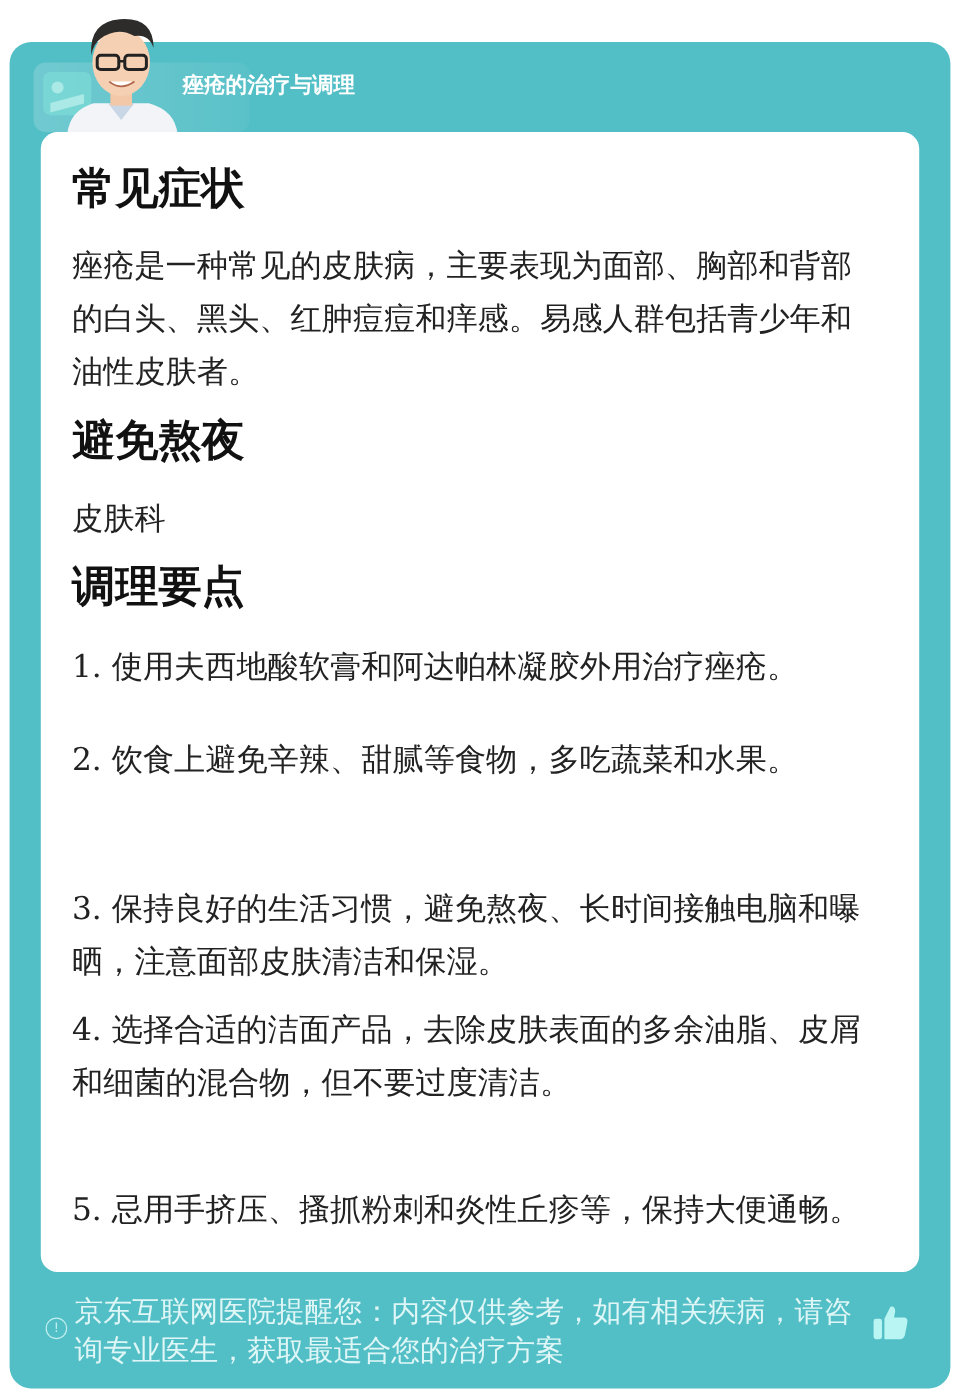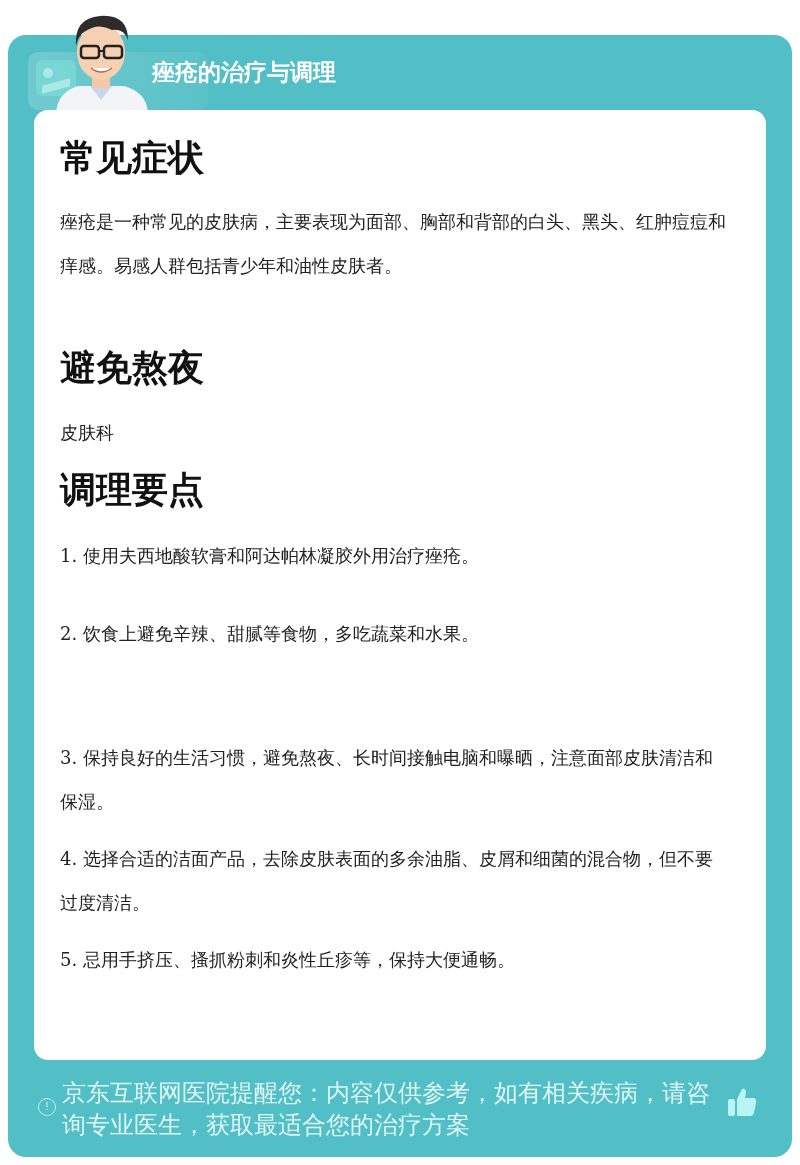--- a/index.html
+++ b/index.html
@@ -8,26 +8,26 @@
   .panel { position:absolute; left:8px; top:35px; width:784px; height:1122px;
            background:#52bec6; border-radius:18px; }
   .header-band { position:absolute; left:28px; top:52px; width:180px; height:58px;
                  background:linear-gradient(90deg, rgba(255,255,255,0.18), rgba(255,255,255,0.05));
                  border-radius:10px; }
   .img-icon { position:absolute; left:36px; top:60px; width:40px; height:36px;
               background:#7ad9d6; border-radius:6px; opacity:0.85; }
   .img-icon .dot { position:absolute; left:7px; top:8px; width:10px; height:10px; border-radius:50%; background:#b6efeb; }
   .img-icon .slope { position:absolute; left:6px; bottom:6px; width:28px; height:8px; background:#b6efeb; transform:skewY(-15deg); }
   .avatar { position:absolute; left:48px; top:8px; width:106px; height:104px; }
-  .title { position:absolute; left:152px; top:52px; color:#ffffff; font-size:23px; font-weight:bold;
+  .title { position:absolute; left:152px; top:52px; color:#ffffff; font-size:18px; font-weight:bold;
            letter-spacing:0px; line-height:40px; }
   .card { position:absolute; left:34px; top:110px; width:732px; height:950px; background:#ffffff;
           border-radius:14px; }
   .h { position:absolute; left:60px; font-size:36px; font-weight:bold; color:#111; line-height:40px; }
-  .p { position:absolute; left:60px; width:670px; font-size:18px; color:#222; line-height:44px; }
+  .p { position:absolute; left:60px; width:670px; font-size:26px; color:#222; line-height:44px; }
   .num { font-family:"DejaVu Serif","Liberation Serif",serif; }
   .footer { position:absolute; left:62px; top:1077px; width:670px; color:#dff6f6; font-size:24px; line-height:32px; }
   .info-icon { position:absolute; left:38px; top:1098px; width:16px; height:16px; border:1.5px solid #bfeeee;
                border-radius:50%; color:#bfeeee; font-size:11px; text-align:center; line-height:16px; }
   .thumb { position:absolute; left:726px; top:1086px; width:32px; height:32px; }
 </style>
 </head>
 <body>
 
 <div class="panel"></div>
@@ -58,21 +58,21 @@
 
 <div class="h" style="top:348px;">避免熬夜</div>
 <div class="p" style="top:411px;">皮肤科</div>
 
 <div class="h" style="top:470px;text-align:center;">调理要点</div>
 
 <div class="p" style="top:534px;"><span class="num">1.</span> <span>使用夫西地酸软膏和阿达帕林凝胶外用治疗痤疮。</span></div>
 <div class="p" style="top:612px;"><span class="num">2.</span> <span>饮食上避免辛辣、甜腻等食物，多吃蔬菜和水果。</span></div>
 <div class="p" style="top:736px;"><span class="num">3.</span> <span>保持良好的生活习惯，避免熬夜、长时间接触电脑和曝晒，注意面部皮肤清洁和保湿。</span></div>
 <div class="p" style="top:837px;"><span class="num">4.</span> <span>选择合适的洁面产品，去除皮肤表面的多余油脂、皮屑和细菌的混合物，但不要过度清洁。</span></div>
-<div class="p" style="top:938px;"><span class="num">5.</span> <span>忌用手挤压、搔抓粉刺和炎性丘疹等，保持大便通畅。</span></div>
+<div class="p" style="top:987px;"><span class="num">5.</span> <span>忌用手挤压、搔抓粉刺和炎性丘疹等，保持大便通畅。</span></div>
 
 <div class="info-icon">!</div>
 <div class="footer">京东互联网医院提醒您：内容仅供参考，如有相关疾病，请咨询专业医生，获取最适合您的治疗方案</div>
 
 <svg class="thumb" viewBox="0 0 32 32">
   <rect x="2" y="13" width="7" height="17" rx="2" fill="#b9f5f2"></rect>
   <path d="M11 13 L16 3 Q20 2 20 7 L19 12 L28 12 Q31 13 30 17 L28 27 Q27 30 24 30 L11 30 Z" fill="#b9f5f2"></path>
 </svg>
 
 </body></html>

